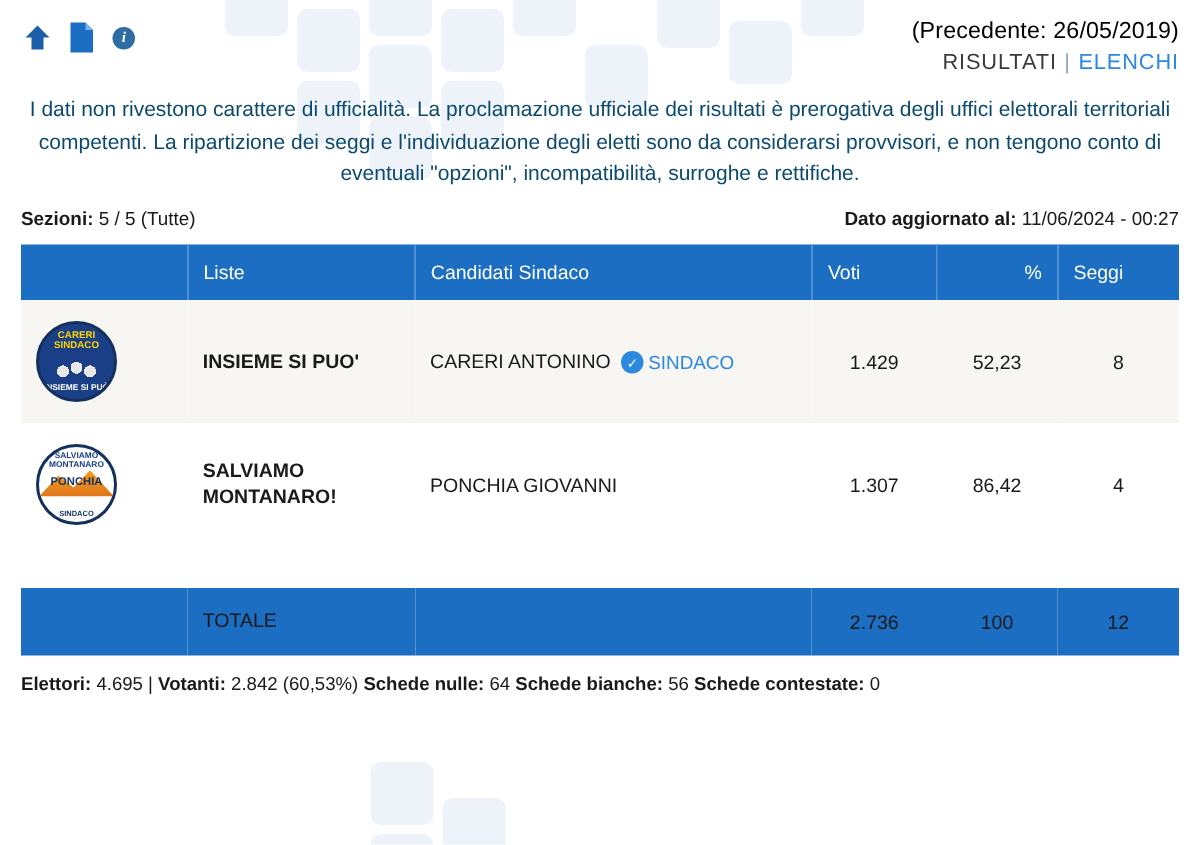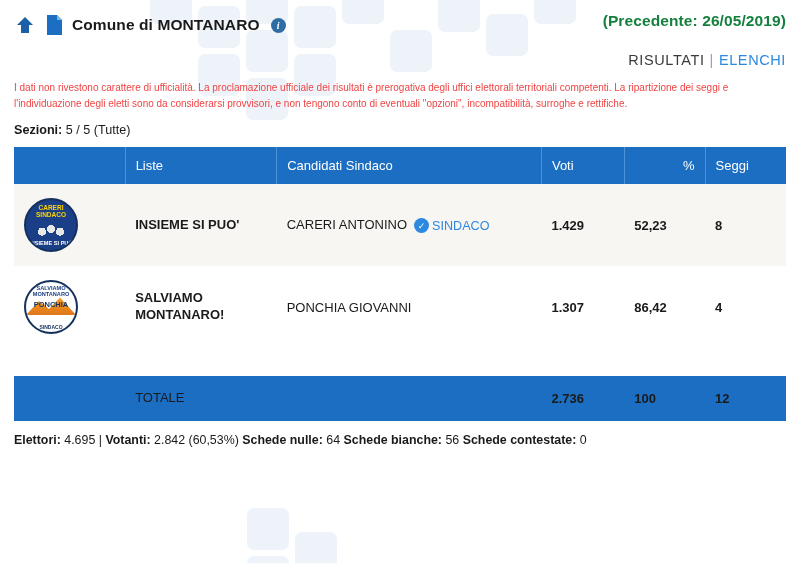--- a/index.html
+++ b/index.html
@@ -54,41 +54,41 @@
     font-weight: bold;
     font-style: italic;
     display: inline-flex;
     align-items: center;
     justify-content: center;
     font-family: "Liberation Serif", serif;
     margin-left: 3px;
   }
   .topbar-right { text-align: right; padding-top: 2px; }
   .precedente {
-    color: #15803d;
-    font-weight: bold;
+    color: #000000;
+    font-weight: normal;
     font-size: 15.5px;
     letter-spacing: 0.1px;
   }
   .tabs {
-    margin-top: 22px;
+    margin-top: 4px;
     font-size: 14.5px;
     color: #1b6ec2;
     letter-spacing: 0.6px;
   }
   .tabs .tab-active { color: #3b3b3b; font-weight: normal; }
   .tabs .tab-sep { color: #8aa4c0; margin: 0 5px; }
   .tabs .tab-link { color: #2d88e0; }
 
   .disclaimer {
     margin: 12px 14px 0 14px;
-    font-size: 10px;
+    font-size: 14px;
     line-height: 1.55;
-    color: #ef4444;
-    text-align: left;
+    color: #0c4a6e;
+    text-align: center;
   }
   .meta-row {
     margin: 12px 14px 0 14px;
     display: flex;
     justify-content: space-between;
     font-size: 12.6px;
   }
   .meta-row .label { font-weight: bold; }
 
   table.results {
@@ -115,21 +115,21 @@
   th.col-seggi { width: 80px;  text-align: center; }
 
   table.results tbody td {
     font-size: 13px;
     padding: 14px 10px;
     vertical-align: middle;
     color: #1a1a1a;
   }
   tbody tr.row-odd { background: #f7f6f3; }
   tbody tr.row-even { background: #ffffff; }
-  td.c-voti, td.c-perc, td.c-seggi { text-align: left; font-weight: bold; }
+  td.c-voti, td.c-perc, td.c-seggi { text-align: center; }
   td.c-liste { font-weight: bold; line-height: 1.3; }
   td.c-logo { padding-left: 22px; }
 
   .logo-circle {
     width: 54px; height: 54px;
     border-radius: 50%;
     border: 2px solid #14315e;
     overflow: hidden;
     position: relative;
     display: block;
@@ -239,37 +239,40 @@
         <svg width="22" height="22" viewBox="0 0 22 22" aria-hidden="true">
           <path d="M11 3 L19 11 H15 V19 H7 V11 H3 Z" fill="#1b5fa8"></path>
         </svg>
       </span>
       <span class="doc-icon">
         <svg width="20" height="22" viewBox="0 0 20 22" aria-hidden="true">
           <path d="M3 1 H13 L18 6 V21 H3 Z" fill="#1b6ec2"></path>
           <path d="M13 1 L18 6 H13 Z" fill="#7fb6e8"></path>
         </svg>
       </span>
-      <span class="comune-title">Comune di MONTANARO</span>
       <span class="info-icon">i</span>
     </div>
     <div class="topbar-right">
       <div class="precedente">(Precedente: 26/05/2019)</div>
       <div class="tabs">
         <span class="tab-active">RISULTATI</span><span class="tab-sep">|</span><span class="tab-link">ELENCHI</span>
       </div>
     </div>
   </div>
 
   <div class="disclaimer">I dati non rivestono carattere di ufficialità. La proclamazione ufficiale dei risultati è prerogativa degli uffici elettorali territoriali competenti. La ripartizione dei seggi e l'individuazione degli eletti sono da considerarsi provvisori, e non tengono conto di eventuali "opzioni", incompatibilità, surroghe e rettifiche.</div>
 
   <div class="meta-row">
     <div>
       <span class="label">Sezioni:</span>
       <span>5 / 5 (Tutte)</span>
+    </div>
+    <div>
+      <span class="label">Dato aggiornato al:</span>
+      <span>11/06/2024 - 00:27</span>
     </div>
   </div>
 
   <table class="results">
     <thead>
       <tr>
         <th class="col-logo"></th>
         <th class="col-liste">Liste</th>
         <th class="col-cand">Candidati Sindaco</th>
         <th class="col-voti">Voti</th>

